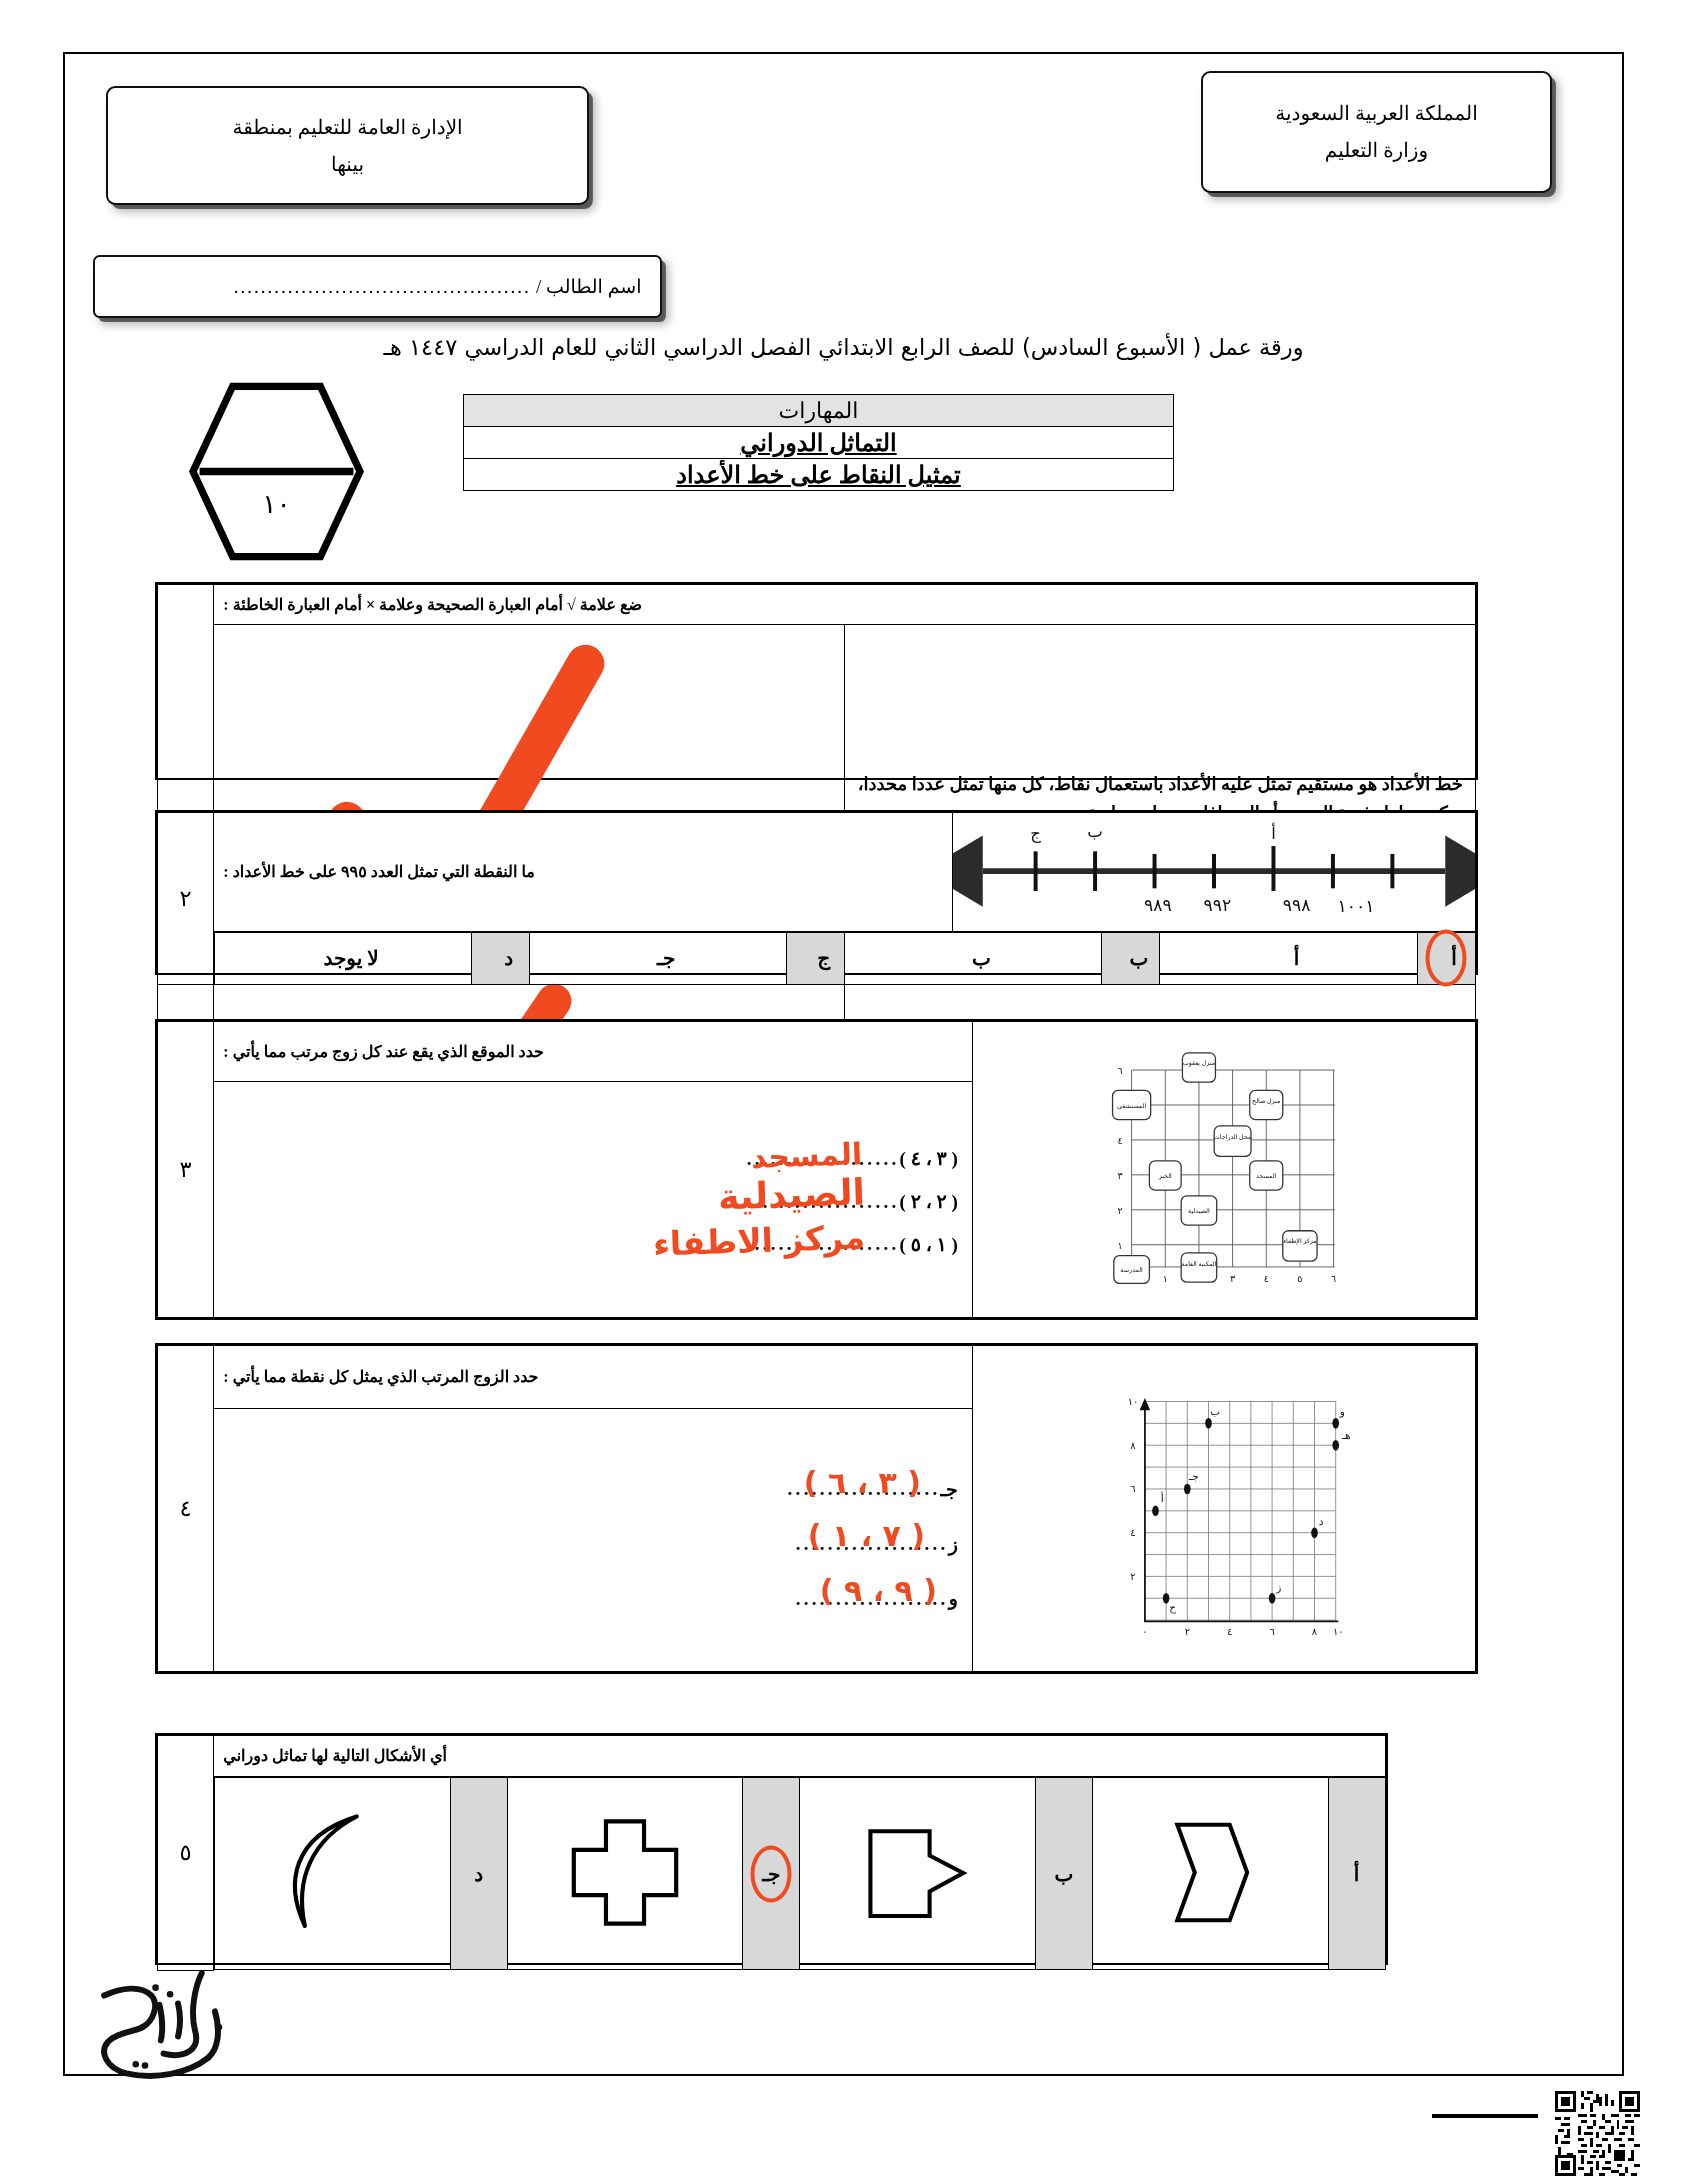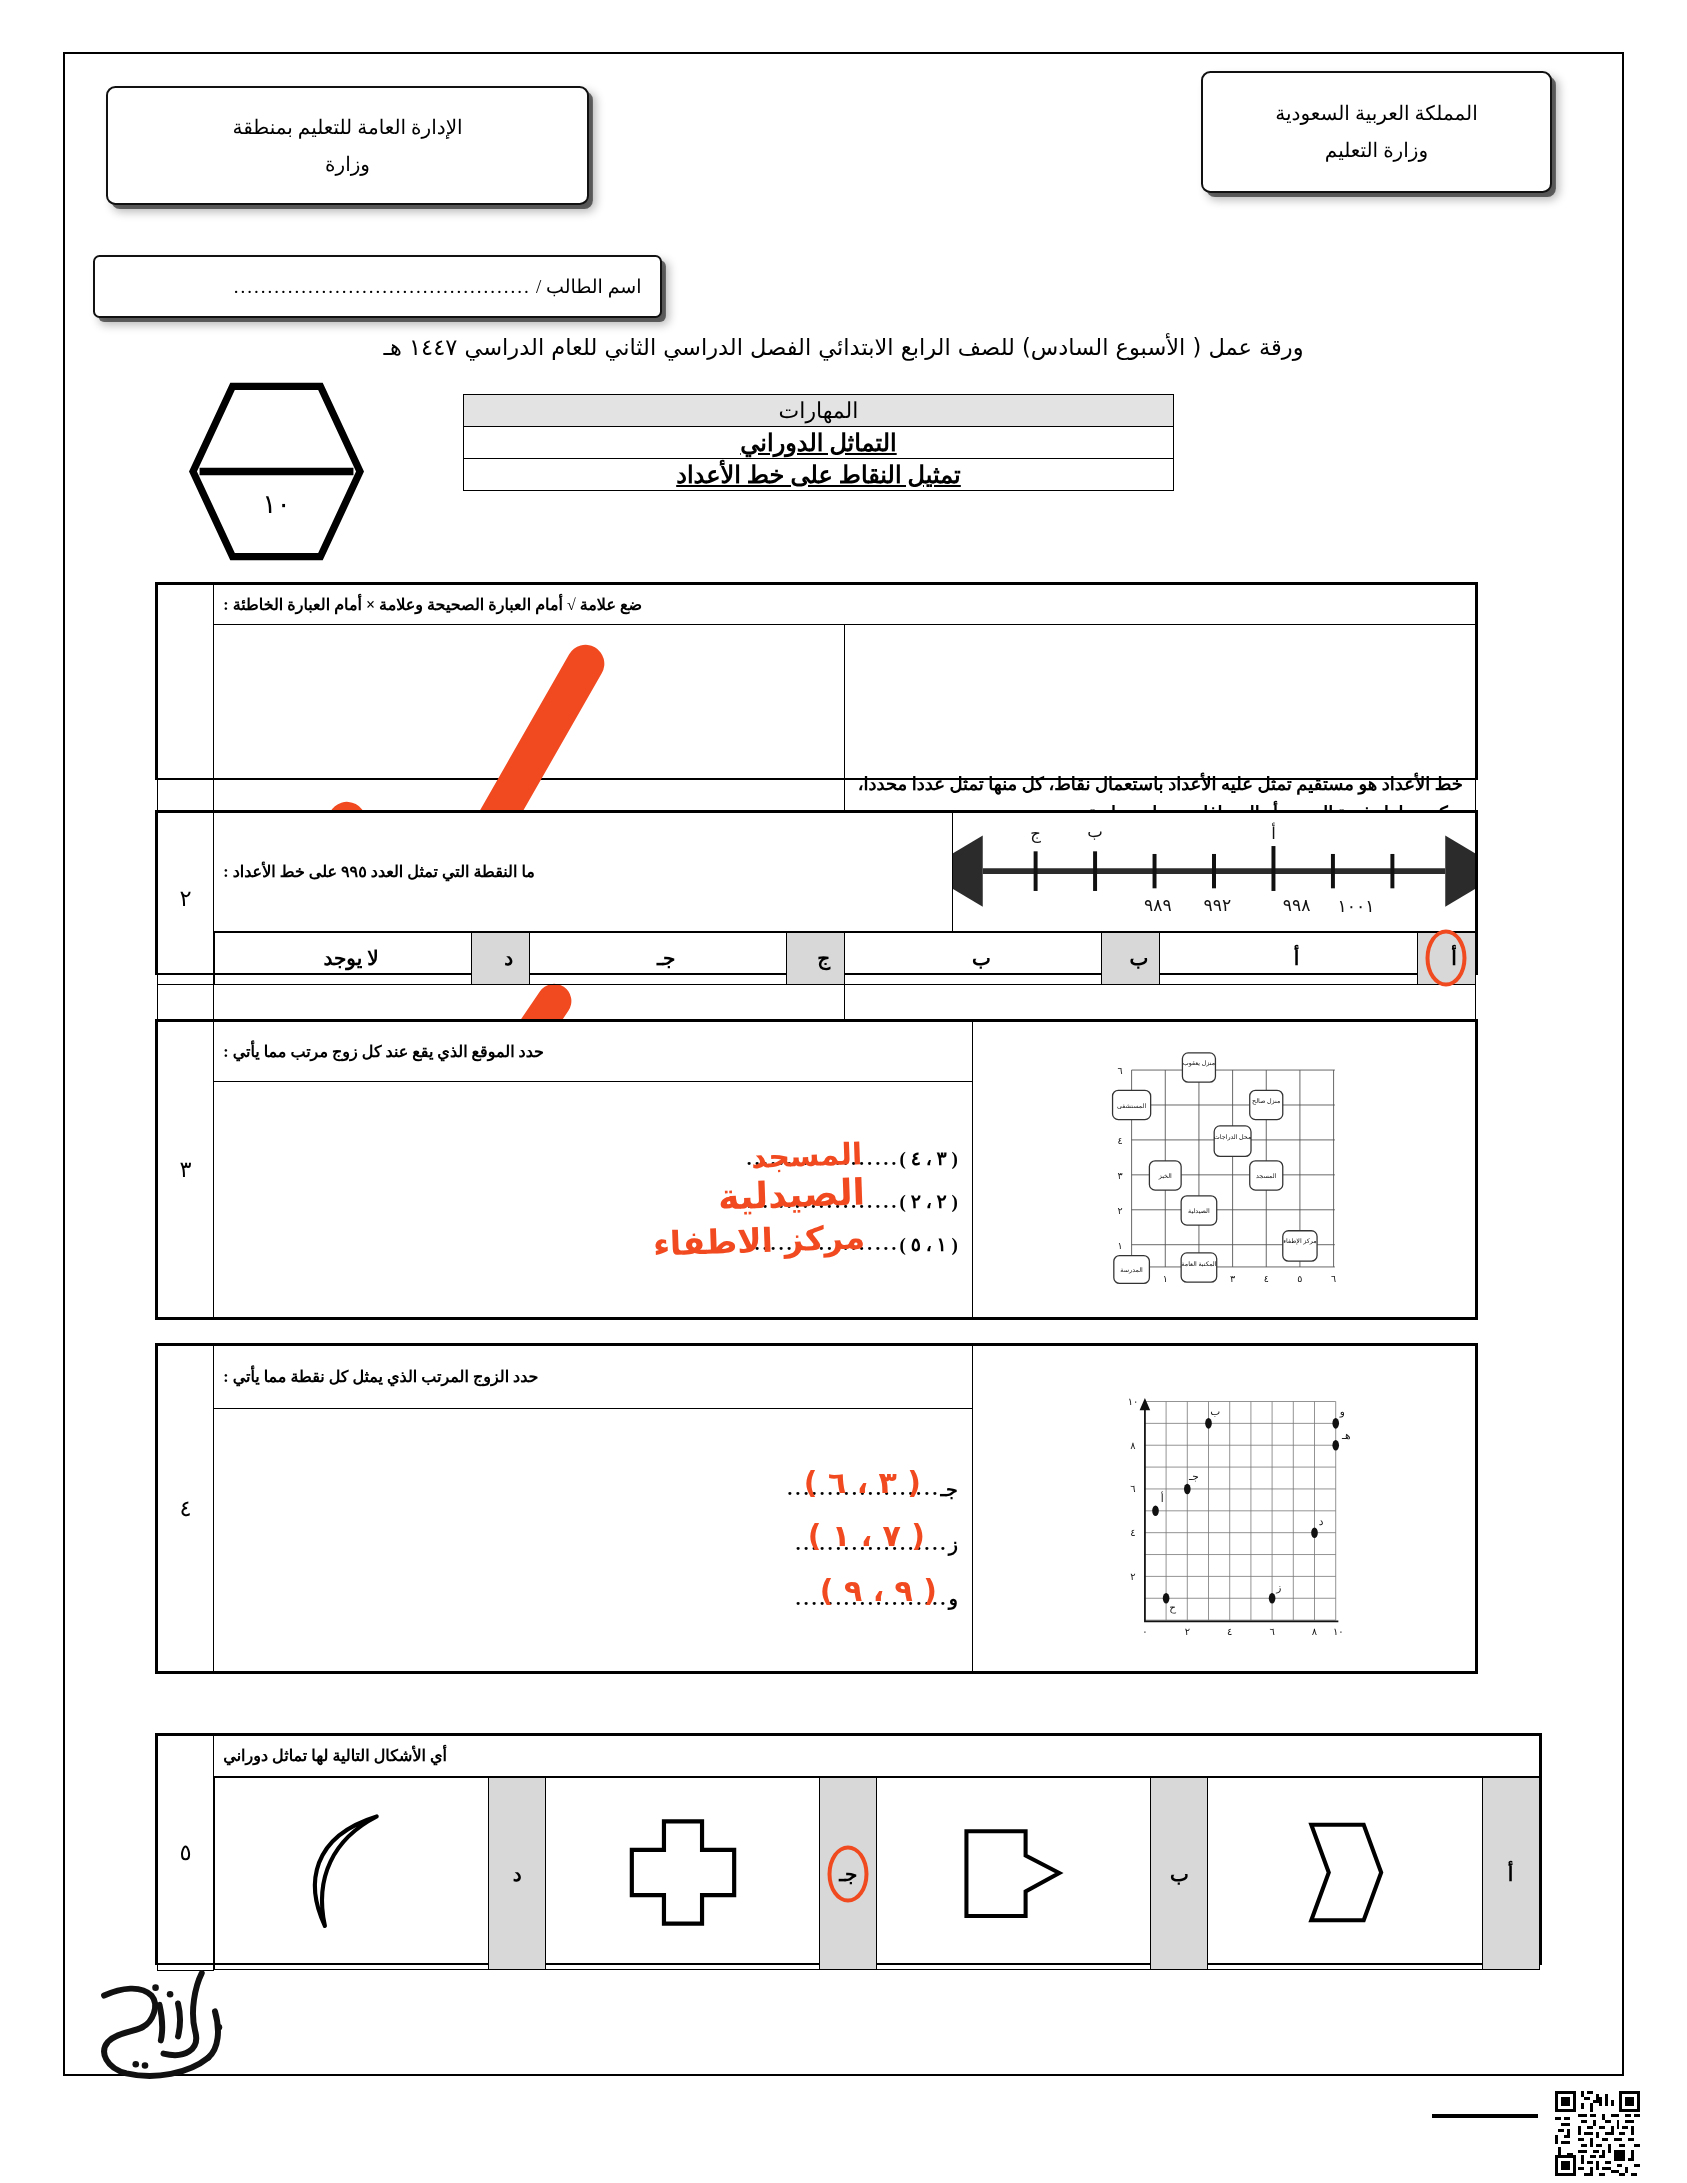--- a/index.html
+++ b/index.html
@@ -118,21 +118,21 @@
 <div class="page">
   <div class="page-border"></div>
 
   <div class="hdr-box" id="hdr-right">
     <div>المملكة العربية السعودية</div>
     <div>وزارة التعليم</div>
   </div>
 
   <div class="hdr-box" id="hdr-left">
     <div>الإدارة العامة للتعليم بمنطقة</div>
-    <div>وزارة</div>
+    <div>بينها</div>
   </div>
 
   <div class="hdr-box" id="hdr-student">
     <div style="display:flex;gap:5.3px;align-items:baseline;">
       <span>اسم الطالب /</span>
       <span class="dotline">............................................</span>
     </div>
   </div>
 
   <div class="ws-title">ورقة عمل ( الأسبوع السادس) للصف الرابع الابتدائي الفصل الدراسي الثاني للعام الدراسي ١٤٤٧ هـ</div>
@@ -448,21 +448,21 @@
             <span class="ans-lbl">و</span>
             <span class="dots">...................</span>
             <span class="ink-pair" style="right:34px;top:-12px;">( ٩ ، ٩ )</span>
           </div>
         </td>
       </tr>
     </tbody>
       </table>
   </div>
 
-  <div class="qblock" style="left:155px;top:1733px;width:1387px;height:232px;">
+  <div class="qblock" style="left:155px;top:1733px;width:1233px;height:232px;">
     <table class="qtable">
       <tbody>
           <tr>
         <td class="qprompt" style="height:41px;">أي الأشكال التالية لها تماثل دوراني</td>
         <td class="qnum" rowspan="2">٥</td>
       </tr>
       <tr>
         <td style="padding:0;border:none;">
           <table class="shapes">
             <tbody>

